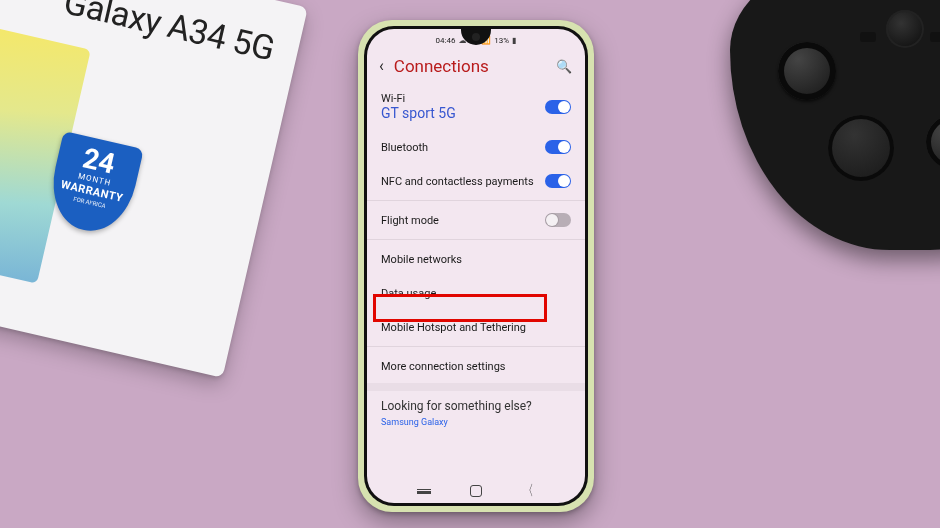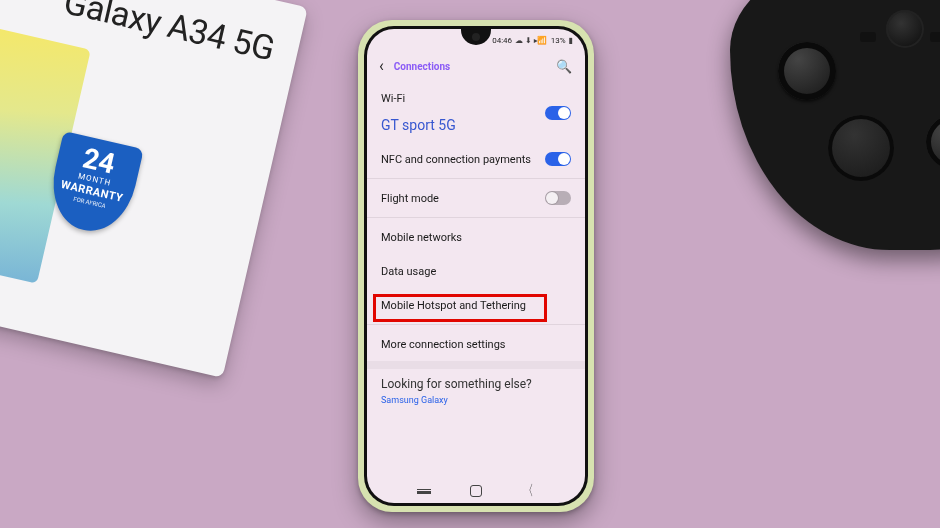--- a/index.html
+++ b/index.html
@@ -119,48 +119,48 @@
     z-index: 5;
   }
   .camera {
     position:absolute; top:4px; left:50%; transform:translateX(-50%);
     width:8px; height:8px; border-radius:50%;
     background:#222; z-index:6;
   }
 
   .status-bar {
     height: 20px; flex: none;
-    display:flex; justify-content:flex-end; align-items:center;
+    display:flex; justify-content:center; align-items:center;
     padding: 2px 12px 0;
     font-size: 8px; color: #222;
   }
   .status-left { display:flex; gap:3px; align-items:center;}
   .status-right { display:flex; gap:3px; align-items:center;}
   .sb-ico { font-size:8px; opacity:0.85;}
 
   .app-header {
     height: 34px; flex:none;
     display:flex; align-items:center;
     padding: 0 12px;
     gap: 10px;
   }
   .back-arrow { font-size: 16px; color:#222; line-height:1; }
-  .header-title { font-size: 10px; color:#8b5cf6; font-weight: 700; flex:1;}
+  .header-title { font-size: 17px; color:#b91c1c; font-weight: 400; flex:1;}
   .search-ico { font-size: 13px; color:#333; }
 
   .content {
     flex: 1; overflow: hidden;
     font-size: 11px; color: #222;
   }
   .row {
     padding: 9px 14px;
     display:flex; align-items:center; justify-content:space-between;
     min-height: 34px;
   }
-  .row .labels { display:flex; flex-direction:column; gap:12px;}
+  .row .labels { display:flex; flex-direction:column; gap:0;}
   .row .primary { font-size: 11px; color:#1a1a1a;}
   .row .secondary { font-size: 14px; color:#3757d0;}
   .toggle {
     width: 26px; height: 14px; border-radius: 8px;
     position: relative; flex:none;
   }
   .toggle.on { background:#2a62e8;}
   .toggle.on::after {
     content:''; position:absolute; right:1px; top:1px;
     width:12px; height:12px; border-radius:50%; background:#fff;
@@ -246,23 +246,27 @@
       <div class="content" style="position:relative;">
 
         <div class="row">
           <div class="labels">
             <span class="primary">Wi-Fi</span>
             <span class="secondary">GT sport 5G</span>
           </div>
           <div class="toggle on"></div>
         </div>
 
-
-        <div class="row">
-          <span class="primary">NFC and connection payments</span>
+        <div class="row">
+          <span class="primary">Bluetooth</span>
+          <div class="toggle on"></div>
+        </div>
+
+        <div class="row">
+          <span class="primary">NFC and contactless payments</span>
           <div class="toggle on"></div>
         </div>
 
         <div class="divider"></div>
 
         <div class="row">
           <span class="primary">Flight mode</span>
           <div class="toggle off"></div>
         </div>
 

